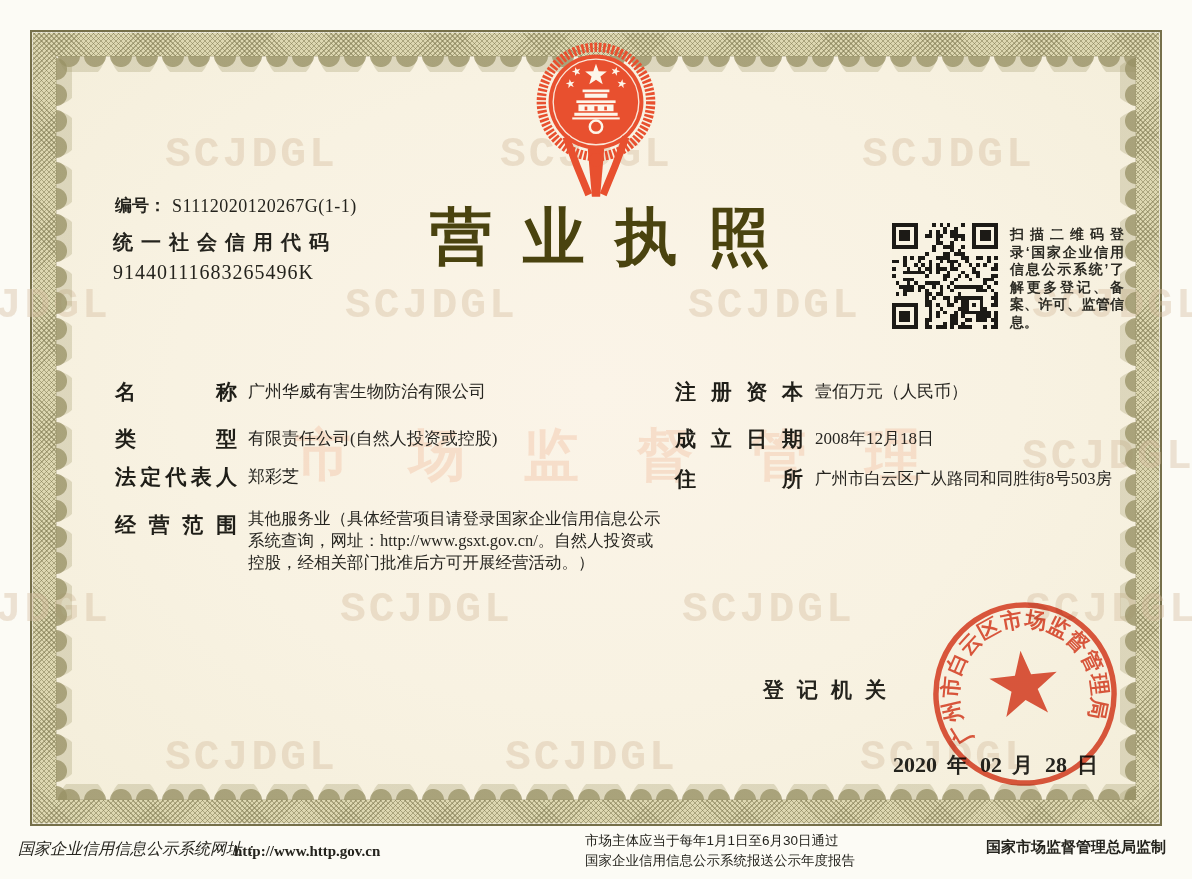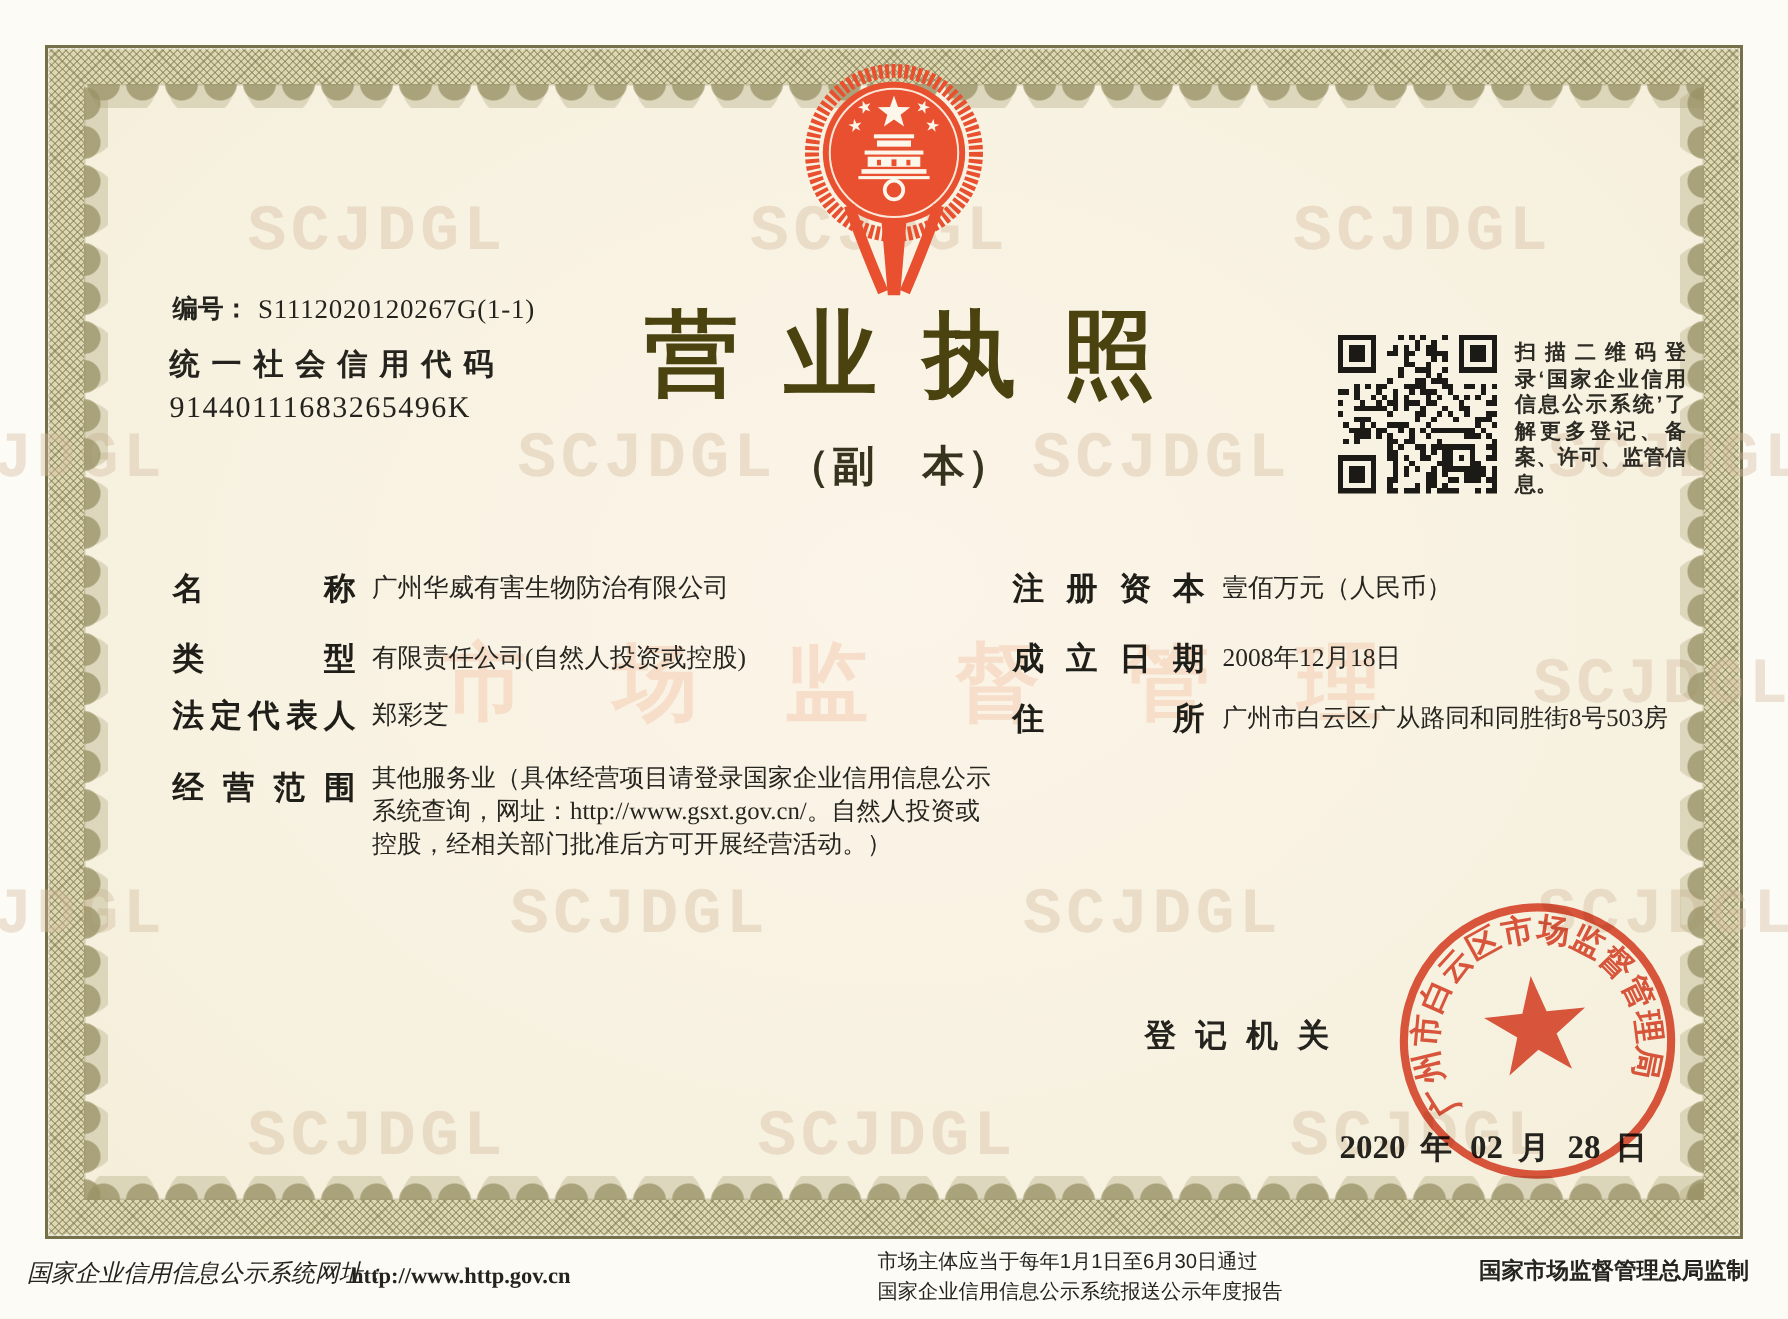--- a/index.html
+++ b/index.html
@@ -135,21 +135,20 @@
   </div>
 
   <div class="abs serial">
     <span class="lab">编号：</span>
     <span class="num">S1112020120267G(1-1)</span>
   </div>
   <div class="abs ccode-label">统一社会信用代码</div>
   <div class="abs ccode-value">91440111683265496K</div>
 
   <div class="abs title">营业执照</div>
-  <div class="abs subtitle">（副　本）</div>
 
   <div class="abs qr-box">
     <svg id="qr-svg" viewBox="0 0 29 29" shape-rendering="crispEdges" xmlns="http://www.w3.org/2000/svg">
         <rect x="0" y="0" width="29" height="29" fill="#f8f2e2"></rect>
         <rect x="11" y="0" width="1" height="1" fill="#1c1a16"></rect>
         <rect x="13" y="0" width="1" height="1" fill="#1c1a16"></rect>
         <rect x="15" y="0" width="1" height="1" fill="#1c1a16"></rect>
         <rect x="19" y="0" width="1" height="1" fill="#1c1a16"></rect>
         <rect x="14" y="1" width="1" height="1" fill="#1c1a16"></rect>
         <rect x="17" y="1" width="1" height="1" fill="#1c1a16"></rect>

